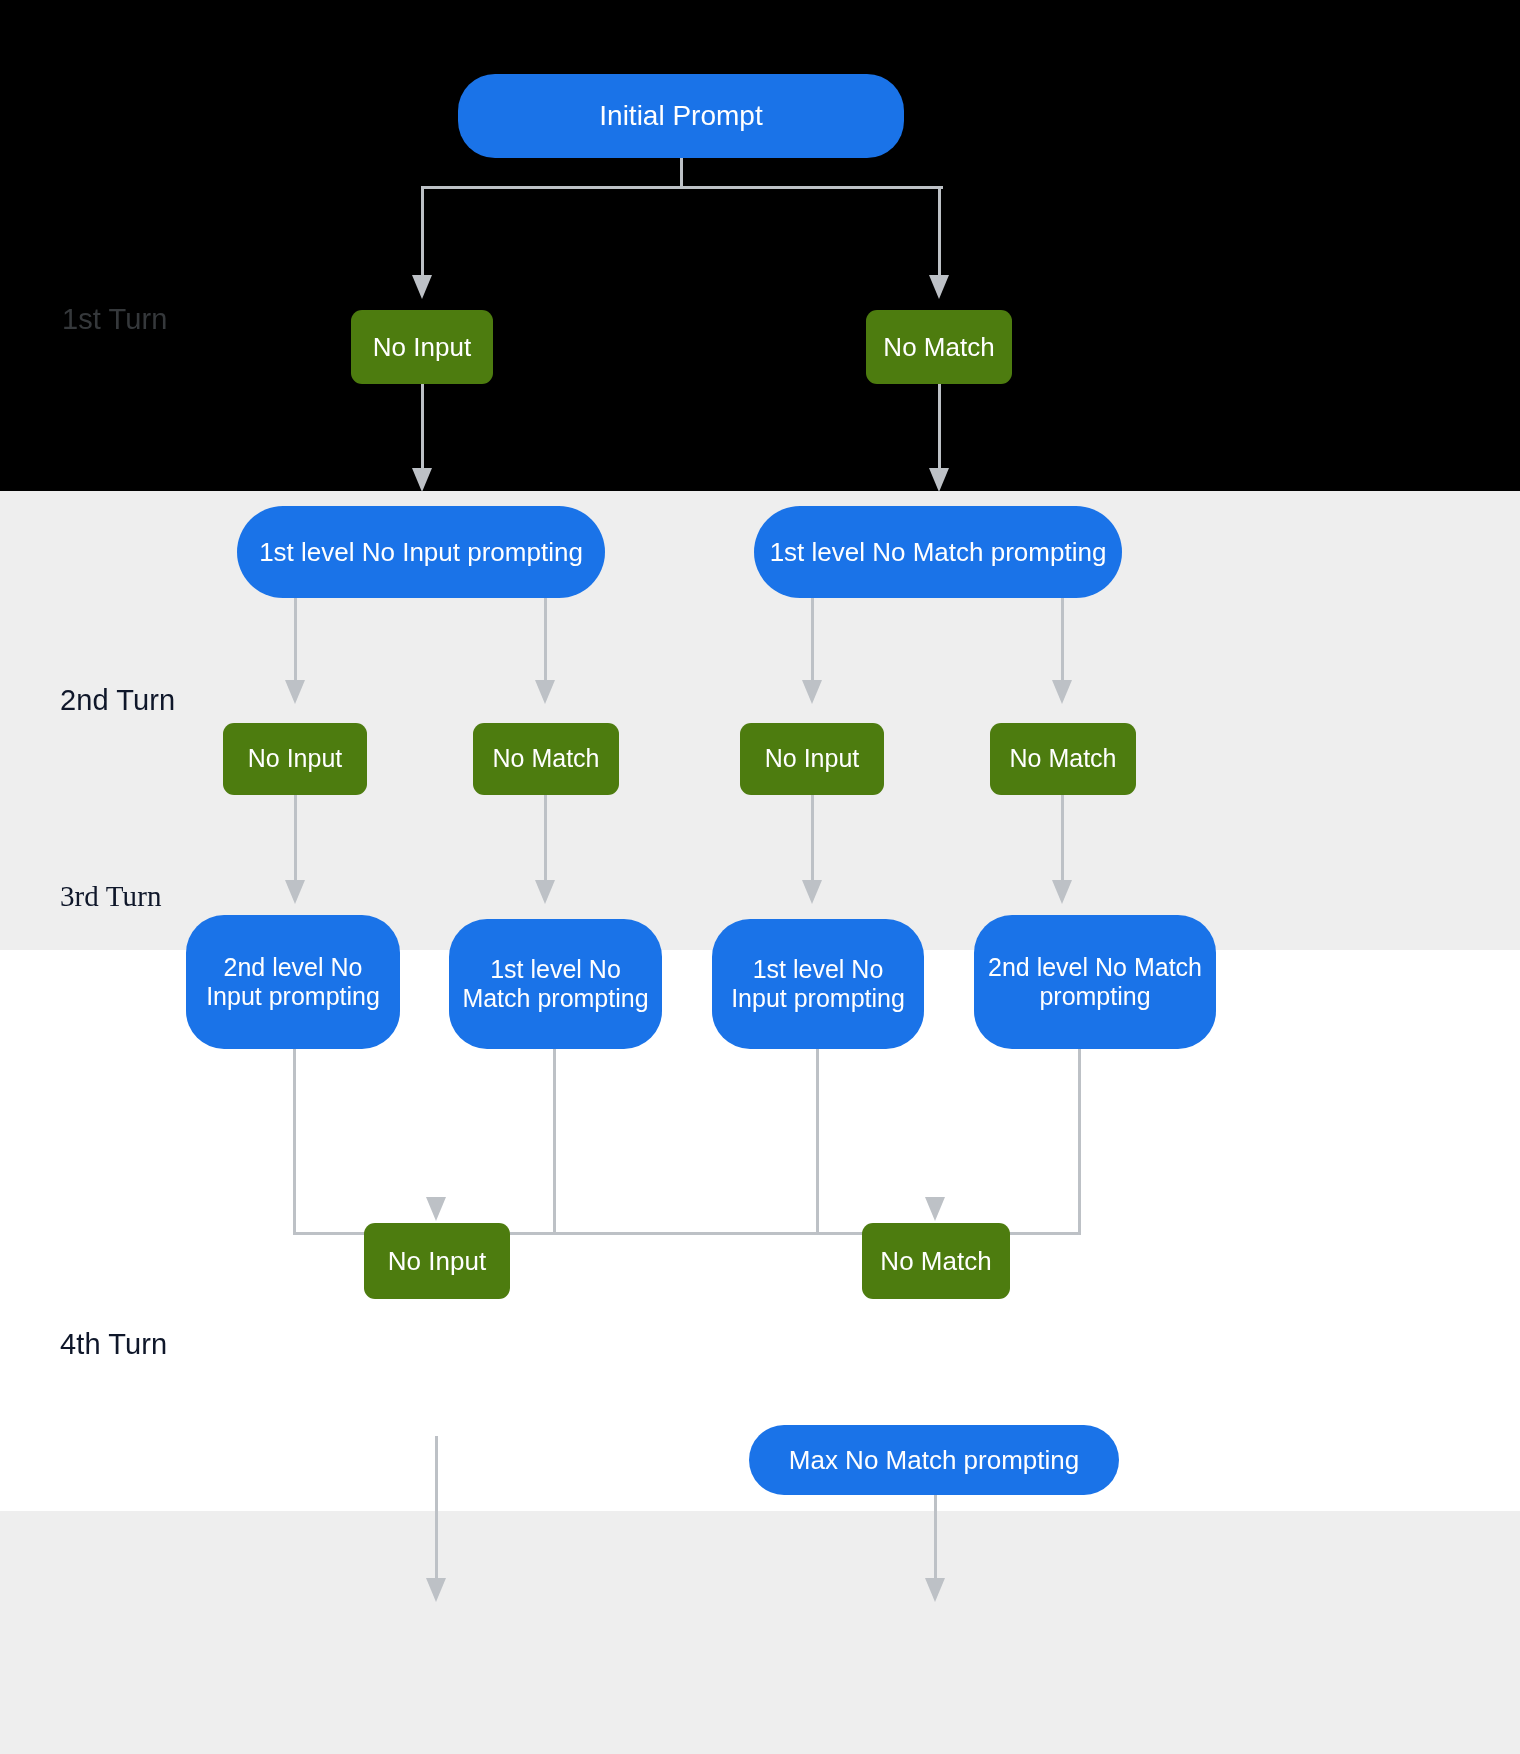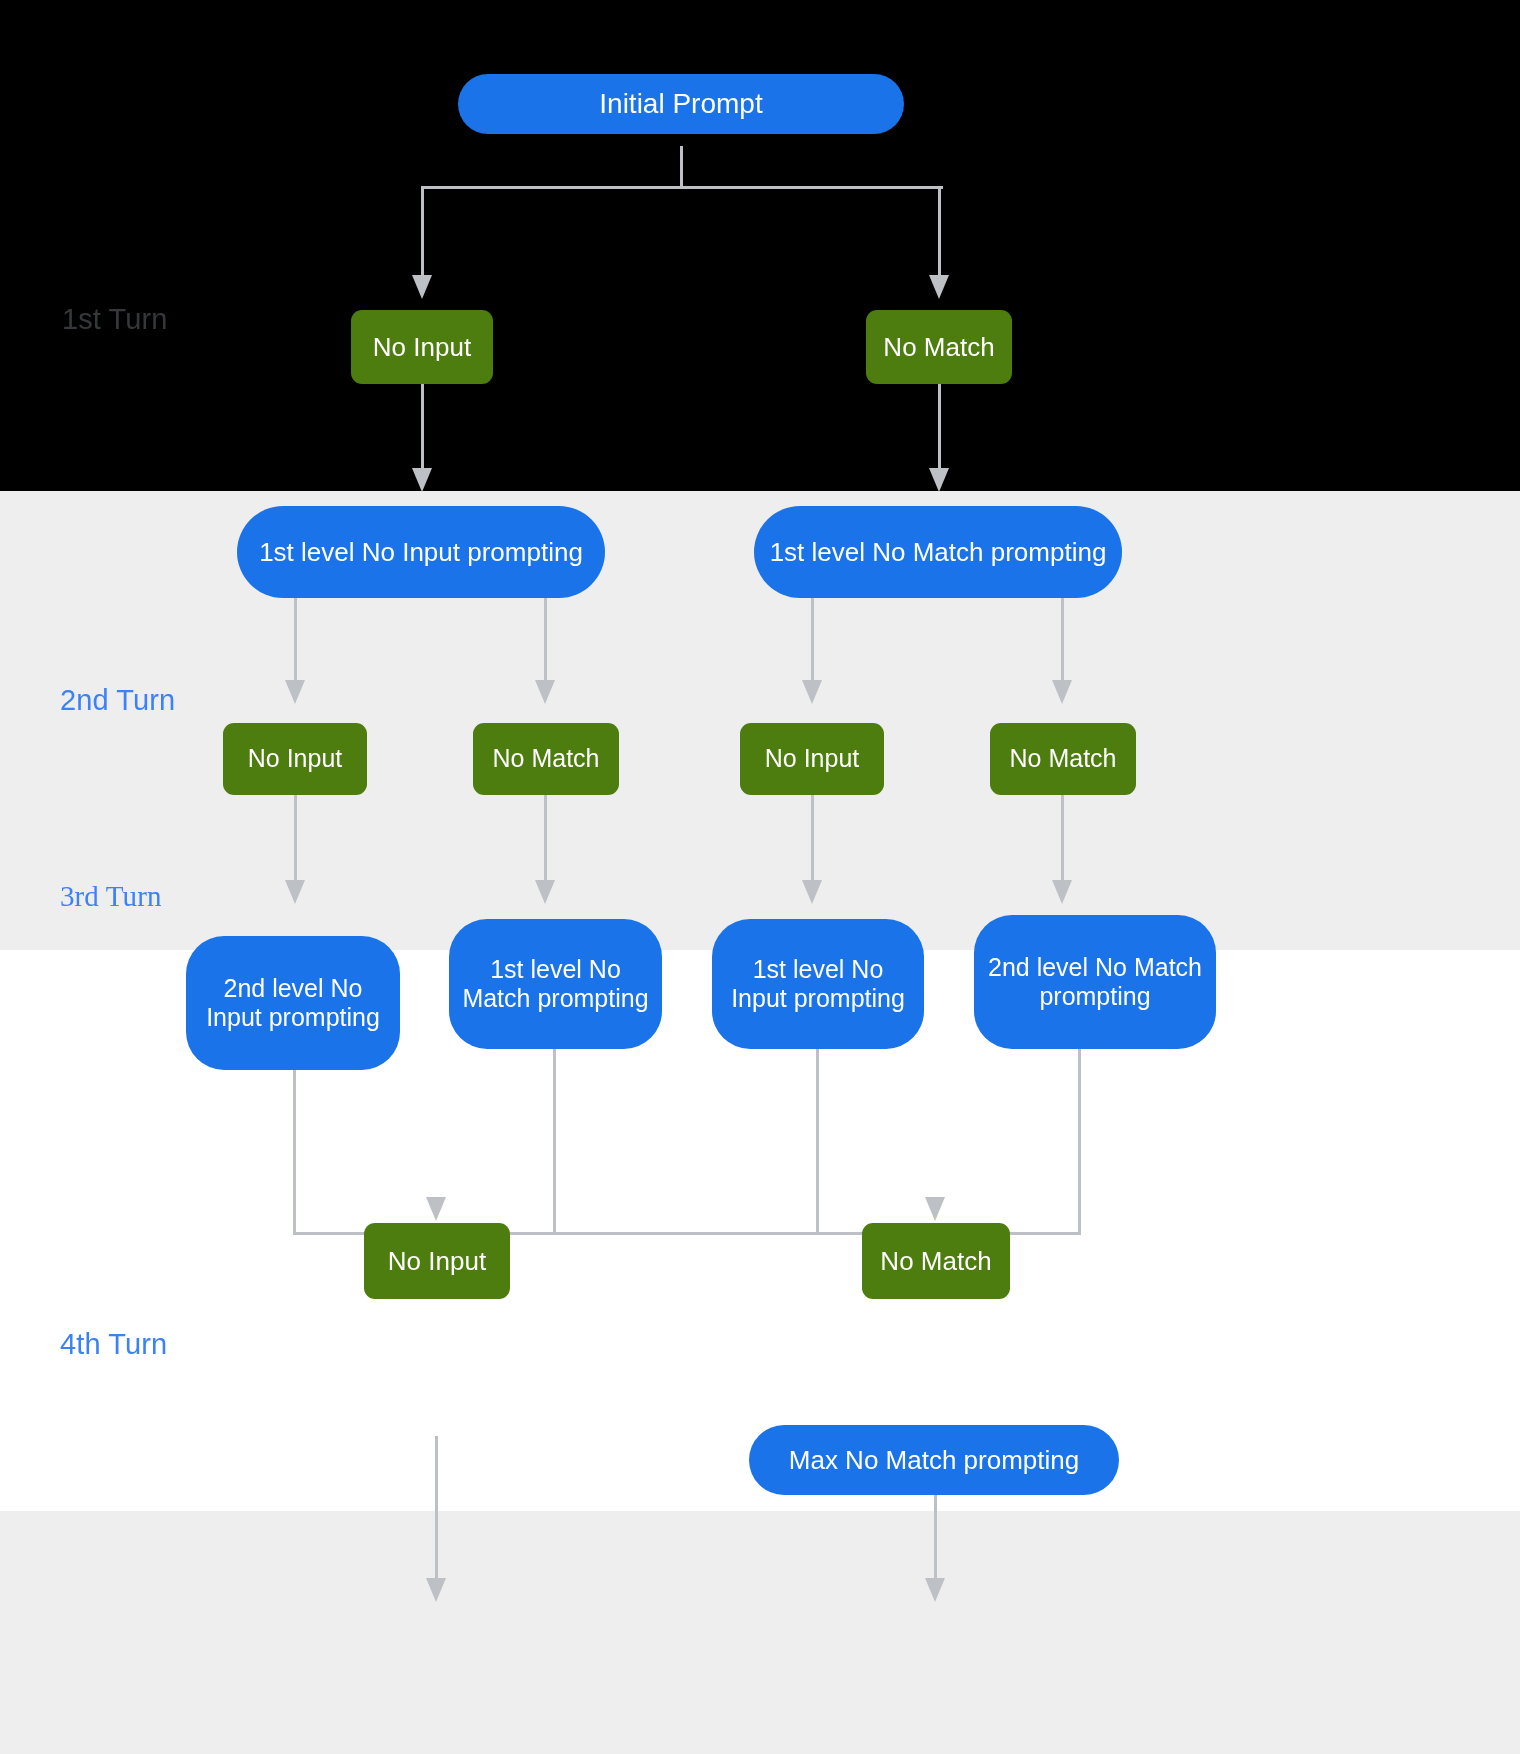--- a/index.html
+++ b/index.html
@@ -24,21 +24,21 @@
   }
   .band-1 { top: 0;    height: 491px;  background: #000000; }
   .band-2 { top: 491px; height: 459px; background: #eeeeee; }
   .band-3 { top: 950px; height: 561px; background: #ffffff; }
   .band-4 { top: 1511px; height: 243px; background: #eeeeee; }
 
   
   .turn-label {
     position: absolute;
     font-size: 29px;
-    color: #3b82f6;
+    color: #0f172a;
     letter-spacing: 0.1px;
     white-space: nowrap;
   }
   .turn-label.on-dark { color: #35383b; }
 
   
   .node {
     position: absolute;
     display: flex;
     align-items: center;
@@ -138,21 +138,21 @@
   <div class="arrowhead" style="left: 426px; top: 1197px;"></div>
 
   <div class="arrowhead" style="left: 925px; top: 1197px;"></div>
 
   <div class="vline" style="left:435px; top:1436px; height:145px;"></div>
   <div class="arrowhead" style="left:426px; top:1578px;"></div>
 
   <div class="vline" style="left:934px; top:1436px; height:145px;"></div>
   <div class="arrowhead" style="left:925px; top:1578px;"></div>
 
-  <div class="node blue" style="left:458px; top:74px; width:446px; height:60px; border-radius:37px; font-size:28px;">
+  <div class="node blue" style="left:458px; top:74px; width:446px; height:84px; border-radius:37px; font-size:28px;">
     <span class="node-text">Initial Prompt</span>
   </div>
 
   <div class="node green" style="left:351px; top:310px; width:142px; height:74px; border-radius:11px; font-size:26px;">
     <span class="node-text">No Input</span>
   </div>
 
   <div class="node green" style="left:866px; top:310px; width:146px; height:74px; border-radius:11px; font-size:26px;">
     <span class="node-text">No Match</span>
   </div>
@@ -174,21 +174,21 @@
   </div>
 
   <div class="node green" style="left:740px; top:723px; width:144px; height:72px; border-radius:11px; font-size:25px;">
     <span class="node-text">No Input</span>
   </div>
 
   <div class="node green" style="left:990px; top:723px; width:146px; height:72px; border-radius:11px; font-size:25px;">
     <span class="node-text">No Match</span>
   </div>
 
-  <div class="node blue" style="left:186px; top:915px; width:214px; height:134px; border-radius:38px; font-size:25px;margin-top:21px;">
+  <div class="node blue" style="left:186px; top:915px; width:214px; height:134px; border-radius:38px; font-size:25px;">
     <span class="node-text">2nd level No Input prompting</span>
   </div>
 
   <div class="node blue" style="left:449px; top:919px; width:213px; height:130px; border-radius:38px; font-size:25px;">
     <span class="node-text">1st level No Match prompting</span>
   </div>
 
   <div class="node blue" style="left:712px; top:919px; width:212px; height:130px; border-radius:38px; font-size:25px;">
     <span class="node-text">1st level No Input prompting</span>
   </div>

